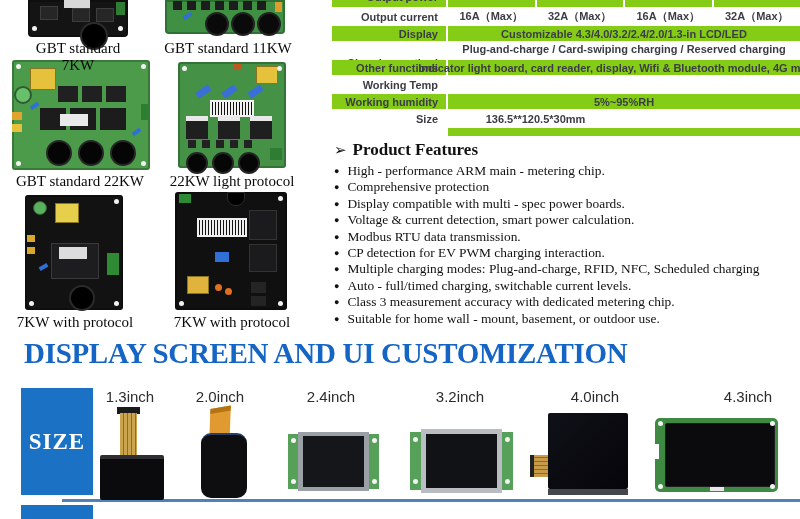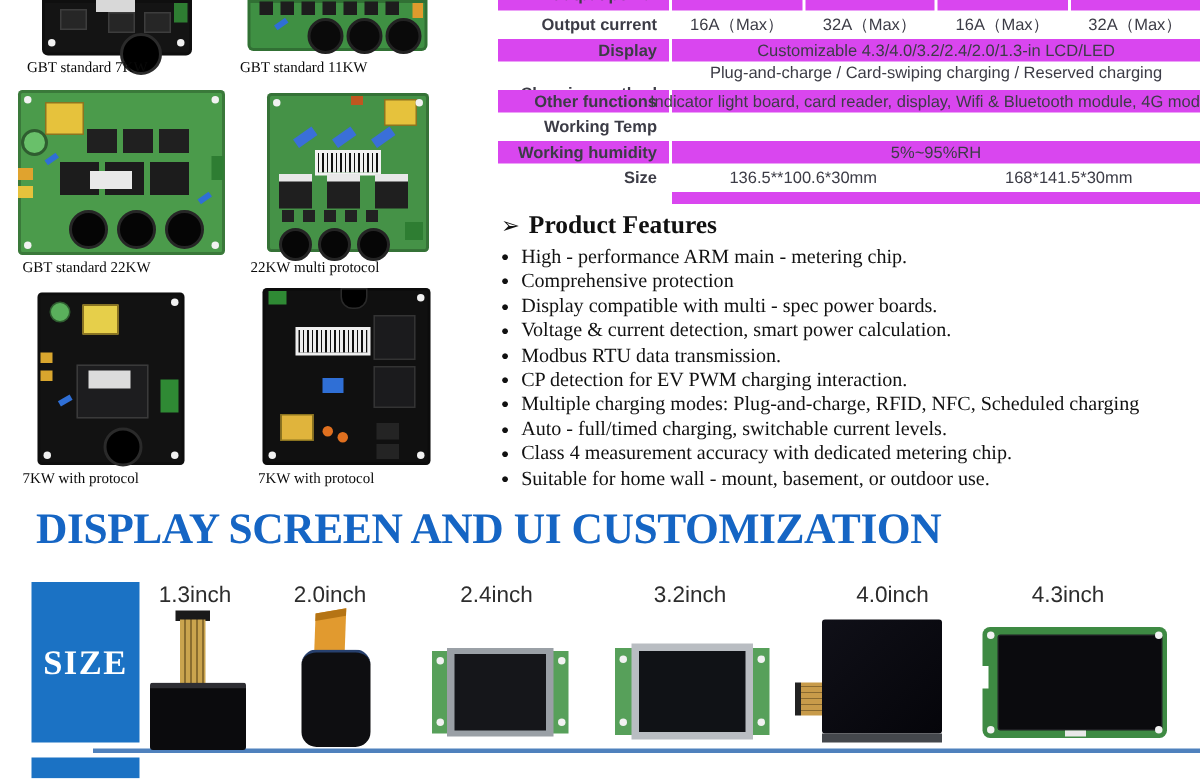--- a/index.html
+++ b/index.html
@@ -7,42 +7,42 @@
         font-family:"Liberation Serif",serif;color:#111;}
   .abs{position:absolute;}
   .c{position:absolute;}
 
   
   #spec-table{position:absolute;left:332px;top:0;width:468px;
               font-family:"Liberation Sans",sans-serif;font-size:11px;color:#3c3c46;}
   .trow{display:grid;grid-template-columns:114px 1fr 1fr 1fr 1fr;gap:2px;margin-bottom:2px;}
   .trow .cell{display:flex;align-items:center;min-width:0;}
   .lab{justify-content:flex-end;padding-right:8px;font-weight:700;white-space:nowrap;}
-  .val{justify-content:center;text-align:right;font-weight:400;white-space:nowrap;}
-  .band{background:#d946ef;}
+  .val{justify-content:center;text-align:right;font-weight:700;white-space:nowrap;}
+  .band{background:#84cc16;}
   .wht{background:#ffffff;}
   .r{height:15px;}
   .rp{height:7px;}
   .rb{height:8px;}
   .span4{grid-column:2/6;}
   .span2a{grid-column:2/4;}
   .span2b{grid-column:4/6;}
   .clipwrap{overflow:hidden;position:relative;}
   .clip{position:absolute;top:-9px;right:8px;font-weight:700;}
 
   
   #features{position:absolute;left:334px;top:140px;width:462px;}
   #features h3{margin:0 0 3px 0;font-size:17px;display:flex;align-items:center;gap:6px;}
   #features ul{list-style:none;margin:0;padding:0;}
   #features li{display:flex;align-items:flex-start;gap:8px;font-size:13.4px;line-height:16.4px;}
   .dot{font-size:9px;line-height:16.4px;}
   .arrow{font-size:15px;font-weight:400;}
 
   
-  .caption{position:absolute;font-size:10px;text-align:left;color:#0a0a0a;}
+  .caption{position:absolute;font-size:15px;text-align:center;color:#0a0a0a;}
   #headline{position:absolute;left:24px;top:337px;font-size:29px;font-weight:700;color:#1565c4;
             letter-spacing:-0.3px;white-space:nowrap;}
   #brand{position:absolute;left:646px;top:342px;display:flex;align-items:center;gap:4px;}
   #brand .zh{font-size:21px;font-weight:700;color:#1a1a1a;letter-spacing:2px;white-space:nowrap;}
 
   
   #size-box{position:absolute;left:21px;top:388px;width:72px;height:107px;background:#1b72c4;
             display:flex;align-items:center;justify-content:center;}
   #size-box .t{color:#fff;font-size:23px;font-weight:700;letter-spacing:1px;}
   #blue-line{position:absolute;left:62px;top:499px;width:738px;height:3px;background:#4f81bd;}
@@ -163,21 +163,21 @@
     <span class="c" style="left:76px;top:90px;width:15px;height:11px;background:#242424;"></span>
     <span class="c" style="left:76px;top:104px;width:15px;height:10px;background:#242424;"></span>
     <span class="c hole" style="left:4px;top:109px;"></span>
     <span class="c hole" style="left:103px;top:109px;"></span>
     <span class="c hole" style="left:103px;top:4px;"></span>
   </div>
 
   <div class="caption" style="left:18px;top:40px;width:120px;">GBT standard 7KW</div>
   <div class="caption" style="left:160px;top:40px;width:136px;">GBT standard 11KW</div>
   <div class="caption" style="left:15px;top:173px;width:130px;">GBT standard 22KW</div>
-  <div class="caption" style="left:167px;top:173px;width:130px;">22KW multi protocol</div>
+  <div class="caption" style="left:167px;top:173px;width:130px;">22KW light protocol</div>
   <div class="caption" style="left:15px;top:314px;width:120px;">7KW with protocol</div>
   <div class="caption" style="left:172px;top:314px;width:120px;">7KW with protocol</div>
 
   <div id="spec-table">
 
     <div class="trow rp">
       <div class="cell lab band clipwrap">
         <span class="clip">Output power</span>
       </div>
       <div class="cell band"></div>
@@ -213,22 +213,21 @@
       <div class="cell lab wht">Working Temp</div>
     </div>
 
     <div class="trow r">
       <div class="cell lab band">Working humidity</div>
       <div class="cell val band span4">5%~95%RH</div>
     </div>
 
     <div class="trow r">
       <div class="cell lab wht">Size</div>
-      <div class="cell val wht span2a">136.5**100.6*30mm</div>
-      <div class="cell val wht span2b">168*141.5*30mm</div>
+      <div class="cell val wht span2a">136.5**120.5*30mm</div>
     </div>
 
     <div class="trow rb">
       <div class="cell wht"></div>
       <div class="cell band span4"></div>
     </div>
   </div>
 
   <div id="features">
     <h3>
@@ -263,21 +262,21 @@
       <li>
           <span class="dot">●</span>
           <span>Multiple charging modes: Plug-and-charge, RFID, NFC, Scheduled charging</span>
         </li>
       <li>
           <span class="dot">●</span>
           <span>Auto - full/timed charging, switchable current levels.</span>
         </li>
       <li>
           <span class="dot">●</span>
-          <span>Class 4 measurement accuracy with dedicated metering chip.</span>
+          <span>Class 3 measurement accuracy with dedicated metering chip.</span>
         </li>
       <li>
           <span class="dot">●</span>
           <span>Suitable for home wall - mount, basement, or outdoor use.</span>
         </li>
     </ul>
   </div>
 
   <div id="headline">DISPLAY SCREEN AND UI CUSTOMIZATION</div>
 
@@ -286,21 +285,21 @@
     <span class="t">SIZE</span>
   </div>
   <div id="blue-line"></div>
   <div id="size-box2"></div>
 
   <div class="screen-label" style="left:102px;width:56px;">1.3inch</div>
   <div class="screen-label" style="left:192px;width:56px;">2.0inch</div>
   <div class="screen-label" style="left:301px;width:60px;">2.4inch</div>
   <div class="screen-label" style="left:430px;width:60px;">3.2inch</div>
   <div class="screen-label" style="left:565px;width:60px;">4.0inch</div>
-  <div class="screen-label" style="left:682px;width:60px;">4.3inch</div>
+  <div class="screen-label" style="left:718px;width:60px;">4.3inch</div>
 
   <div class="abs" style="left:98px;top:405px;width:70px;height:92px;">
     <div class="c" style="left:19px;top:2px;width:23px;height:7px;background:#1a1a1a;"></div>
     <div class="c" style="left:22px;top:8px;width:17px;height:45px;background:repeating-linear-gradient(90deg,#caa44e 0 3px,#8a6d2f 3px 4px);"></div>
     <div class="c" style="left:2px;top:50px;width:64px;height:41px;background:#0b0b0d;border-top:4px solid #2e2e33;border-radius:2px;"></div>
   </div>
 
   <div class="abs" style="left:196px;top:405px;width:56px;height:92px;">
     <div class="c" style="left:14px;top:2px;width:20px;height:30px;background:#e19a2f;transform:skewX(-12deg) rotate(-10deg);border-top:5px solid #b57414;"></div>
     <div class="c" style="left:5px;top:28px;width:46px;height:63px;background:#0e0e11;border-radius:10px;border-top:2px solid #27406e;"></div>

